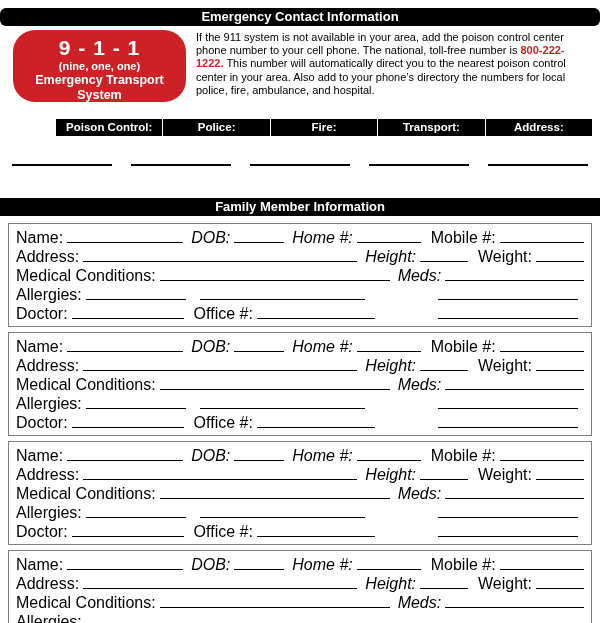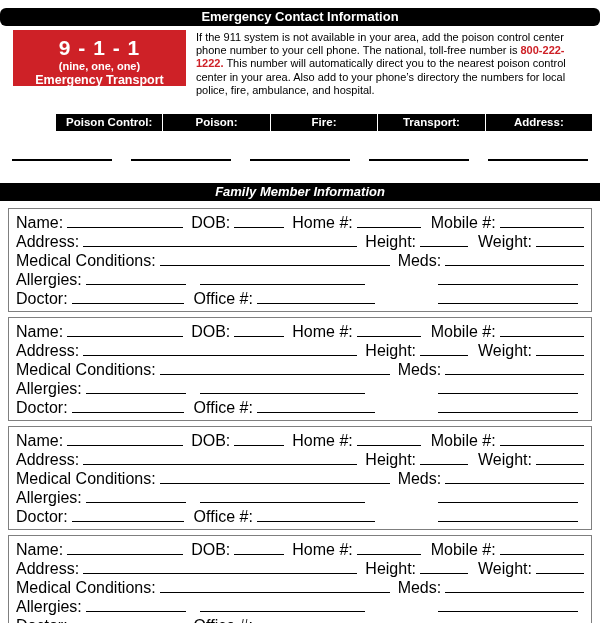--- a/index.html
+++ b/index.html
@@ -10,52 +10,52 @@
     font-family:"Liberation Sans", sans-serif; color:#000;
   }
   .bar {
     background:var(--bar-black); color:#fff; font-weight:bold;
     text-align:center; font-size:13px; height:18px; line-height:18px;
     width:100%;
   }
   .header-bar { margin-top:8px;border-radius:6px; }
   .hero { display:flex; margin:4px 10px 0 13px; gap:10px; }
   .red-box {
-    background:var(--accent-red); width:173px; height:56px; flex-shrink:0;
-    color:#fff; font-weight:bold; text-align:center; padding-top:6px;
+    background:var(--accent-red); width:173px; height:72px; flex-shrink:0;
+    color:#fff; font-weight:bold; text-align:center; padding-top:6px;border-radius:22px;
   }
   .red-box .num { font-size:21px; line-height:24px; letter-spacing:1px; }
   .red-box .words { font-size:11px; line-height:13px; }
   .red-box .system { font-size:12.5px; line-height:15px; }
   .instructions { margin:1px 0 0 0; font-size:11px; line-height:13.2px; flex:1; }
   .phone-red { color:var(--accent-red); font-weight:bold; }
   .contact-bars { display:flex; gap:1px; margin:17px 8px 0;padding-left:48px; }
   .contact-bars .cbar {
     flex:1; background:var(--bar-black); color:#fff; font-weight:bold;
     font-size:11.5px; height:17px; line-height:17px; text-align:center;
   }
   .contact-lines { display:flex; gap:11px; margin:28px 8px 0; }
   .contact-lines .cell { flex:1; display:flex; justify-content:center; }
   .contact-lines .cline { width:92%; height:0; border-bottom:2px solid #000; }
-  .family-bar { margin-top:22px;font-style:italic; }
+  .family-bar { margin-top:32px; }
   #member-boxes { margin:7px 8px 0; }
   .member-box {
     border:1px solid var(--box-border);
     padding:4px 7px 3px; margin-bottom:5px; background:#fff;
   }
   .frow { display:flex; height:19px; line-height:19px; font-size:16px; }
   .flabel { white-space:nowrap; }
   .line {
     display:inline-block; height:0; border-bottom:1.5px solid #000;
     align-self:flex-end; margin-bottom:4px; margin-left:4px;
   }
   .grow { flex:1; }
   .mlauto { margin-left:auto; }
   .mr6 { margin-right:6px; }
-  .ml8 { margin-left:8px; }
+  .ml8 { margin-left:8px;font-style:italic; }
   .ml10 { margin-left:10px; }
   .ml14 { margin-left:14px; }
   .w116 { width:116px; } .w50 { width:50px; } .w64 { width:64px; }
   .w48 { width:48px; } .w230 { width:230px; } .w100 { width:100px; }
   .w165 { width:165px; } .w140 { width:140px; } .w112 { width:112px; }
   .w118 { width:118px; }
 </style>
 </head>
 <body>
 
@@ -67,21 +67,21 @@
   <div class="red-box">
     <div class="num">9 - 1 - 1</div>
     <div class="words">(nine, one, one)</div>
     <div class="system">Emergency Transport System</div>
   </div>
   <p class="instructions"><span>If the 911 system is not available in your area, add the poison control center phone number to your cell phone. The national, toll-free number is </span><span class="phone-red">800-222-1222.</span><span> This number will automatically direct you to the nearest poison control center in your area. Also add to your phone’s directory the numbers for local police, fire, ambulance, and hospital.</span></p>
 </div>
 
 <div class="contact-bars">
   <div class="cbar">Poison Control:</div>
-  <div class="cbar">Poison:</div>
+  <div class="cbar">Police:</div>
   <div class="cbar">Fire:</div>
   <div class="cbar">Transport:</div>
   <div class="cbar">Address:</div>
 </div>
 
 <div class="contact-lines">
   <div class="cell">
       <div class="cline"></div>
     </div>
   <div class="cell">

